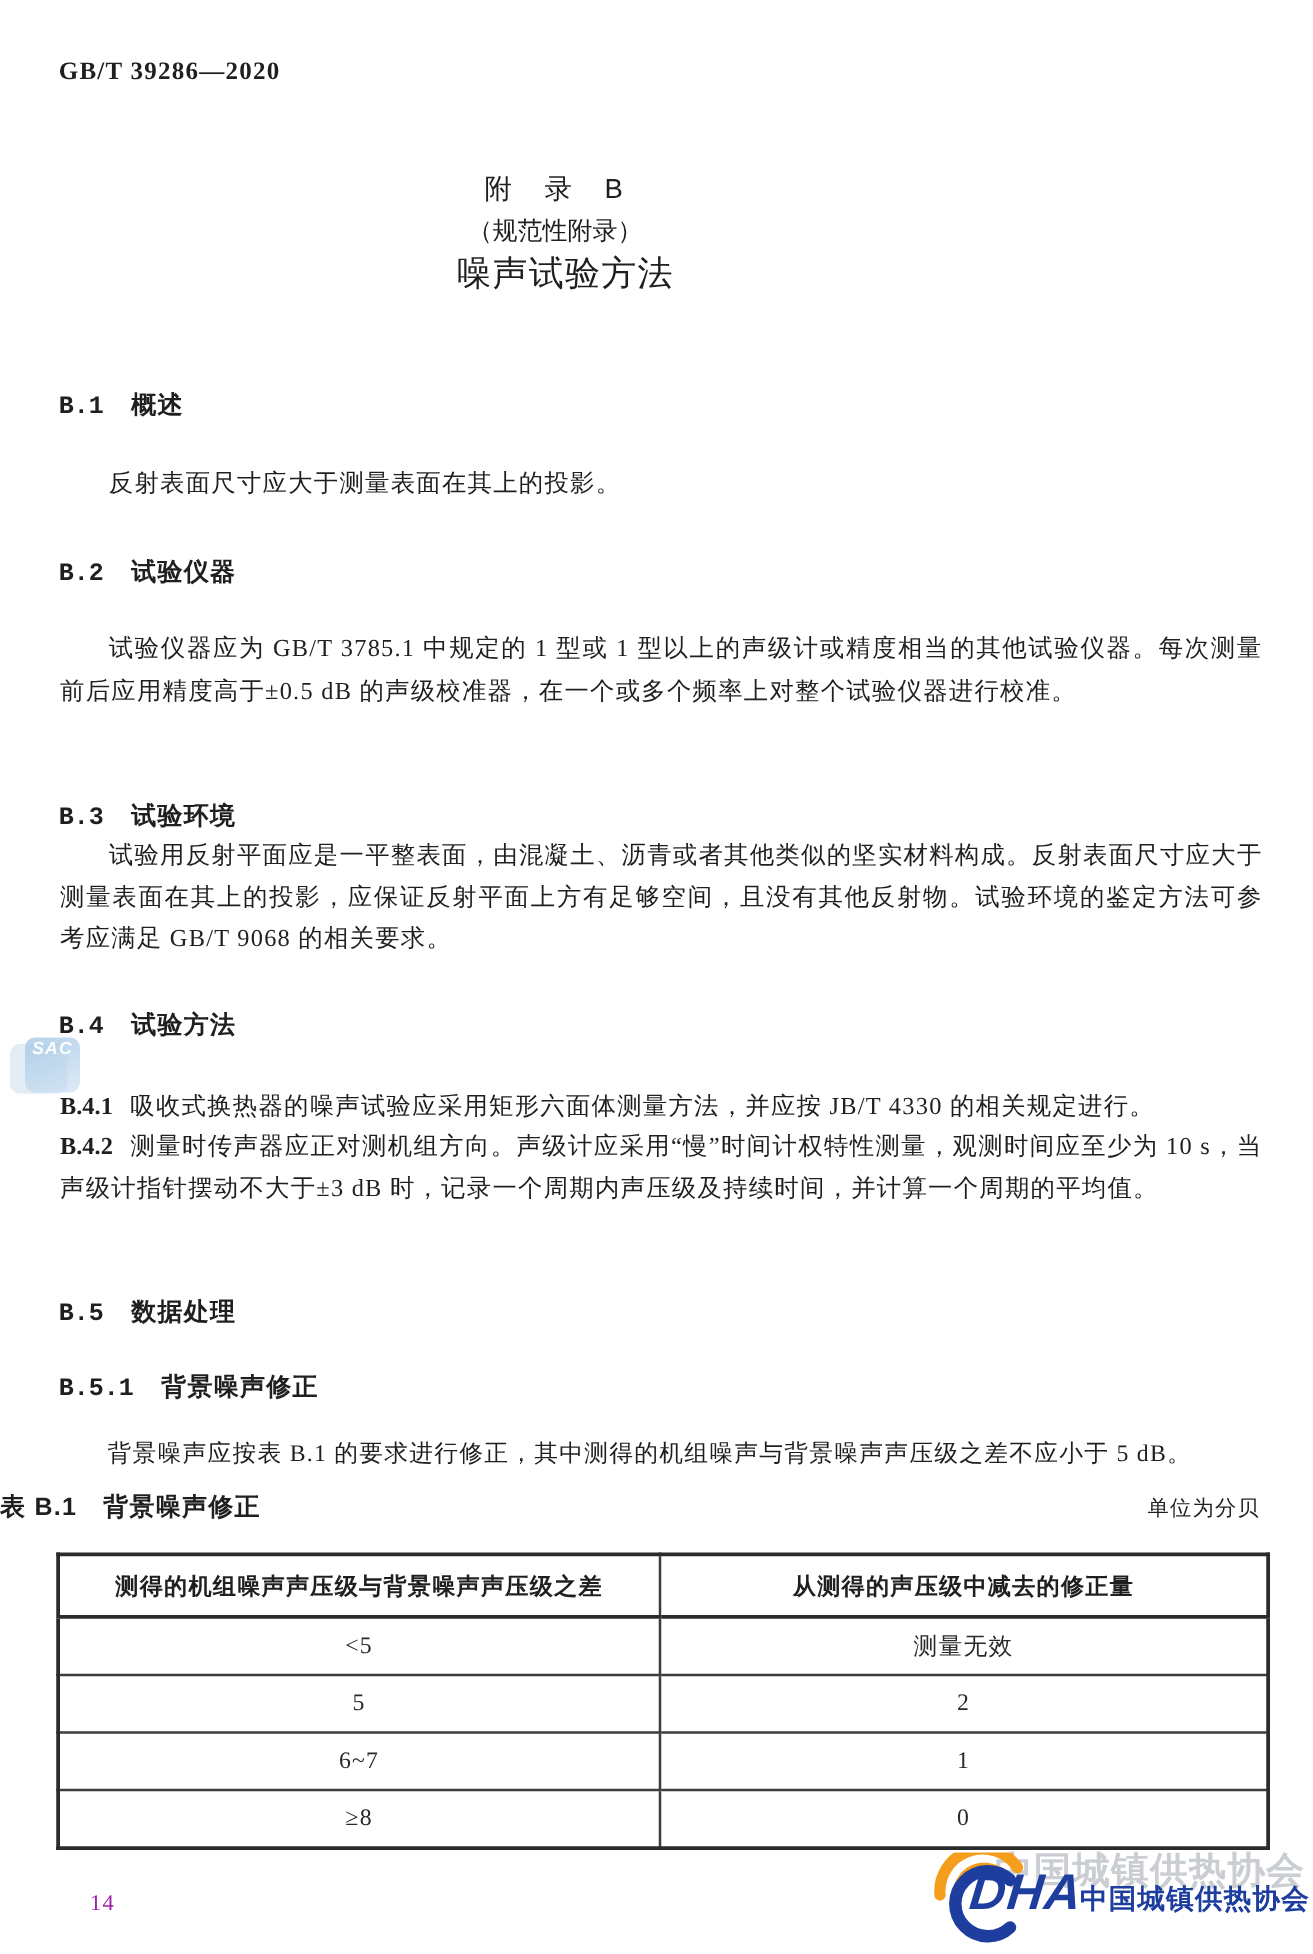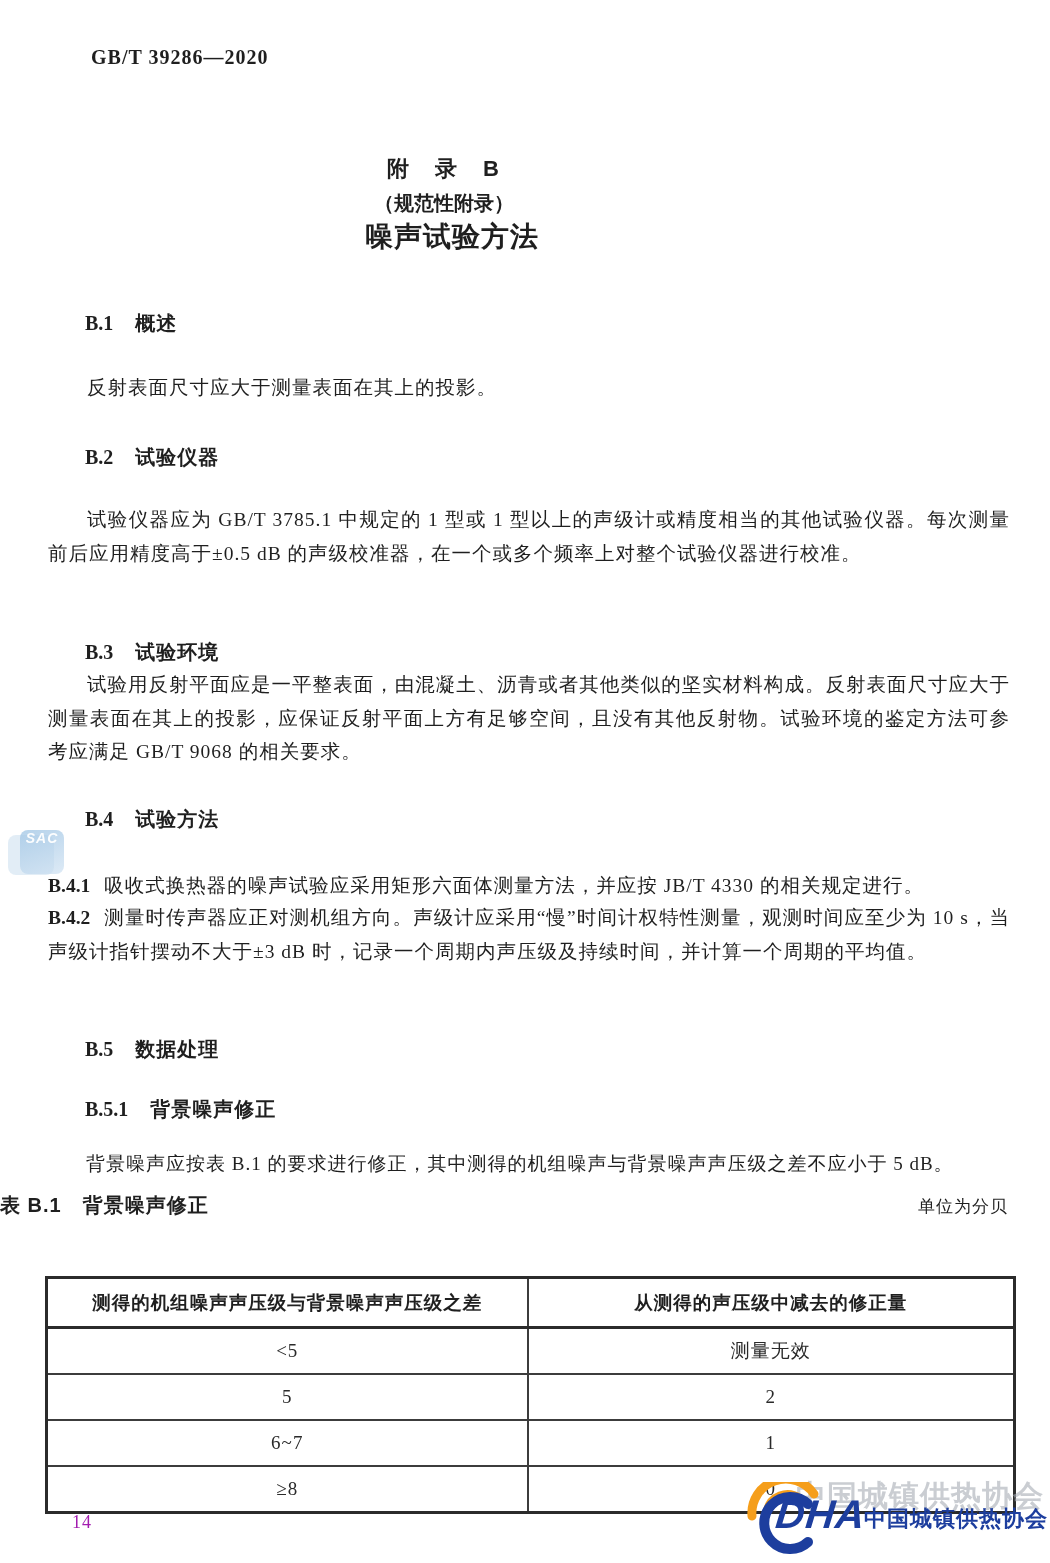--- a/index.html
+++ b/index.html
@@ -3,45 +3,45 @@
 <meta charset="utf-8">
 <style>
   html,body{margin:0;padding:0;}
   body{
     width:1050px;height:1563px;position:relative;background:#ffffff;
     font-family:"Liberation Serif","DejaVu Serif",serif;color:#1f1f1f;
     overflow:hidden;
   }
   .abs{position:absolute;}
   
-  .std-no{left:47px;top:46px;font-size:20px;font-weight:bold;letter-spacing:1px;margin-left:44px;}
+  .std-no{left:47px;top:46px;font-size:20px;font-weight:bold;letter-spacing:1px;}
   
-  .title-block{left:0;top:152px;width:888px;text-align:center;
-    font-family:"Liberation Sans","DejaVu Sans",sans-serif;font-weight:bold;}
+  .title-block{left:0;top:134px;width:888px;text-align:center;
+    font-family:"Liberation Sans","DejaVu Sans",sans-serif;font-weight:normal;}
   .title-block .t1{font-size:22px;line-height:34px;letter-spacing:2px;}
   .title-block .t2{font-size:20px;line-height:34px;}
   .title-block .t3{font-size:28px;line-height:34px;letter-spacing:1px;margin-left:16px;}
   
   .sec-head{left:47px;font-size:20px;font-weight:bold;white-space:nowrap;}
-  .sec-head .num{font-family:Liberation Serif, serif;margin-right:22px;margin-left:38px;}
+  .sec-head .num{font-family:Liberation Mono, monospace;margin-right:22px;}
   .sec-head .ttl{font-family:"Liberation Sans","DejaVu Sans",sans-serif;letter-spacing:1px;}
   
   .para{left:48px;width:962px;font-size:19.5px;line-height:33.5px;
     text-align:justify;letter-spacing:1px;}
   .para.indent{text-indent:2em;}
   .para .inum{font-weight:bold;margin-right:14px;letter-spacing:0;}
   .para.oneline{white-space:nowrap;width:1000px;font-size:19px;}
   
   .tbl-caption{left:0;top:1192px;width:1050px;text-align:left;
     font-family:"Liberation Sans","DejaVu Sans",sans-serif;
     font-weight:bold;font-size:20px;letter-spacing:1px;}
   .unit-note{right:42px;top:1195px;font-size:17px;letter-spacing:1px;font-weight:normal;
     font-family:"Liberation Serif","DejaVu Serif",serif;}
   
-  .b1-table{left:45px;top:1242px;margin-top:34px;}
+  .b1-table{left:45px;top:1242px;}
   table.noise{border-collapse:collapse;width:968px;table-layout:fixed;
     border:3px solid #2b2b2b;}
   table.noise th{
     font-family:"Liberation Sans","DejaVu Sans",sans-serif;
     font-weight:bold;font-size:18.5px;height:45px;letter-spacing:1px;
     border:2px solid #3c3c3c;border-bottom:3px solid #2b2b2b;text-align:center;vertical-align:middle;}
   table.noise td{
     font-size:19px;height:42px;text-align:center;vertical-align:middle;
     border:2px solid #3c3c3c;letter-spacing:1px;color:#2a2a2a;}
   

